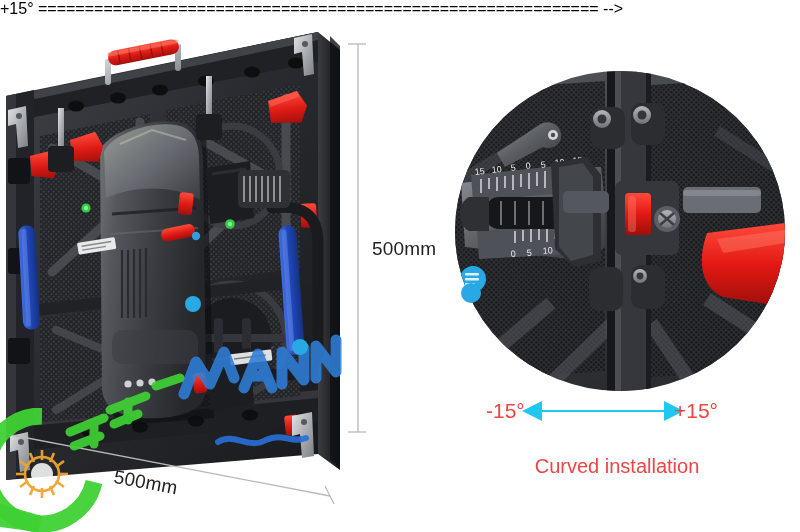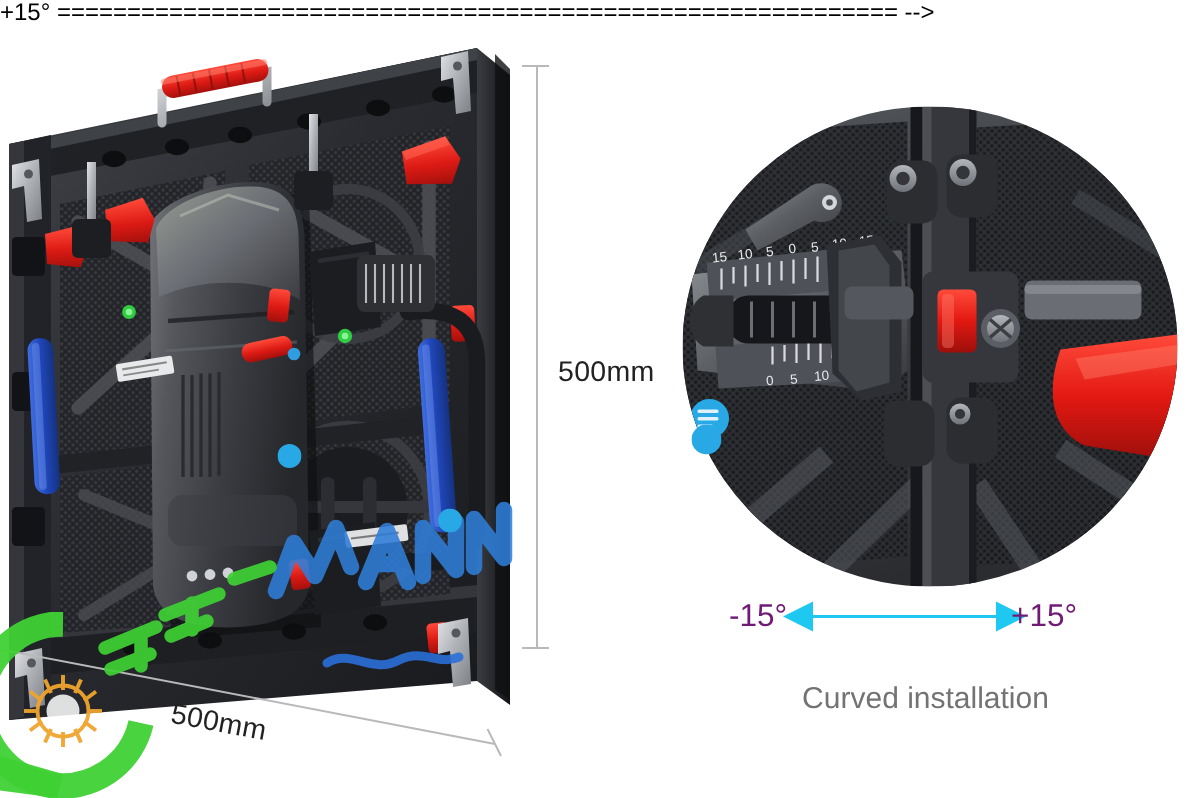--- a/index.html
+++ b/index.html
@@ -69,35 +69,35 @@
   #angle-row {
     position: absolute;
     left: 470px;
     top: 398px;
     width: 270px;
     height: 30px;
   }
   .angle-text {
     position: absolute;
     top: 1px;
-    color: #701a75;
+    color: #ef4444;
     font-size: 21px;
     white-space: nowrap;
   }
   #angle-min { left: 16px; }
   #angle-max { left: 204px; }
   #angle-arrow { position: absolute; left: 52px; top: 2px; }
 
   #curved-caption {
     position: absolute;
     left: 527px;
     top: 455px;
     width: 180px;
     text-align: center;
-    color: #737373;
+    color: #ef4444;
     font-size: 20px;
     white-space: nowrap;
   }
 
   
   #wm-brand {
     position: absolute;
     left: 170px;
     top: 318px;
     width: 190px;

